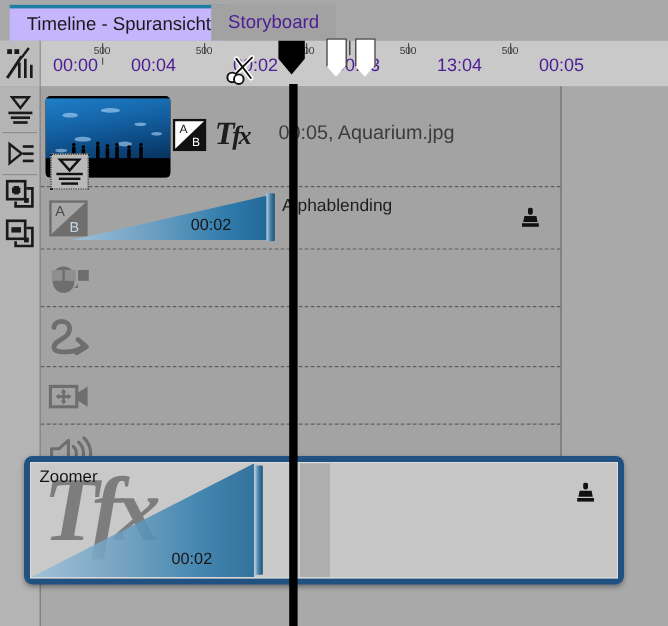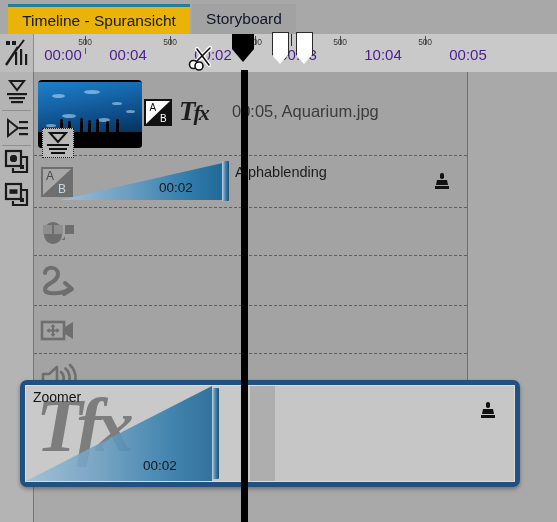--- a/index.html
+++ b/index.html
@@ -8,22 +8,22 @@
     background:#a9a9a9;
     font-family:"Liberation Sans", sans-serif;
     -webkit-font-smoothing:antialiased;
   }
   #app{position:relative;width:557px;height:522px;}
 
   
   .tabbar{position:absolute;left:0;top:0;width:557px;height:34px;background:#a8a8a8;}
   .tab{position:absolute;top:4px;height:30px;display:flex;align-items:center;
        justify-content:center;font-size:15.5px;color:#2b2b2b;box-sizing:border-box;}
-  .tab.active{left:8px;width:182px;background:#eab308;border-top:3px solid #1f7fa0;color:#1a1a1a;}
-  .tab.inactive{left:192px;width:104px;background:#a2a2a2;color:#0f172a;}
+  .tab.active{left:8px;width:182px;background:#c4b5fd;border-top:3px solid #1f7fa0;color:#1a1a1a;}
+  .tab.inactive{left:176px;width:104px;background:#a2a2a2;color:#4c1d95;}
 
   
   .ruler{position:absolute;left:0;top:34px;width:557px;height:38px;background:#c9c9c9;}
   .ruler-left{position:absolute;left:0;top:0;width:33px;height:38px;background:#bdbdbd;
               border-right:1px solid #8d8d8d;}
   .ruler-icon{position:absolute;left:4px;top:4px;width:26px;height:30px;}
   .ruler-scale{position:absolute;left:33px;top:0;right:0;height:38px;}
   .tickmajor{position:absolute;top:2px;width:1px;height:9px;background:#4d4d4d;}
   .tickminor{position:absolute;top:4px;width:1px;height:6px;background:#5a5a5a;}
   .tick-sub-label{position:absolute;top:3px;font-size:8.5px;color:#3a3a3a;
@@ -133,21 +133,21 @@
       <div class="tick-sub-label" style="left:52px">500</div>
       <div class="tick-sub-label" style="left:137px">500</div>
       <div class="tick-sub-label" style="left:222px">500</div>
       <div class="tick-sub-label" style="left:307px">500</div>
       <div class="tick-sub-label" style="left:392px">500</div>
 
       <div class="tick-label" style="left:30px">00:00</div>
       <div class="tick-label" style="left:95px">00:04</div>
       <div class="tick-label" style="left:180px">00:02</div>
       <div class="tick-label" style="left:265px">00:03</div>
-      <div class="tick-label" style="left:350px">10:04</div>
+      <div class="tick-label" style="left:350px">13:04</div>
       <div class="tick-label" style="left:435px">00:05</div>
     </div>
   </div>
 
   <div class="marker-flag" style="left:272px"></div>
   <div class="marker-tick" style="left:291px"></div>
   <div class="marker-flag" style="left:296px"></div>
 
   <div class="body">
 

